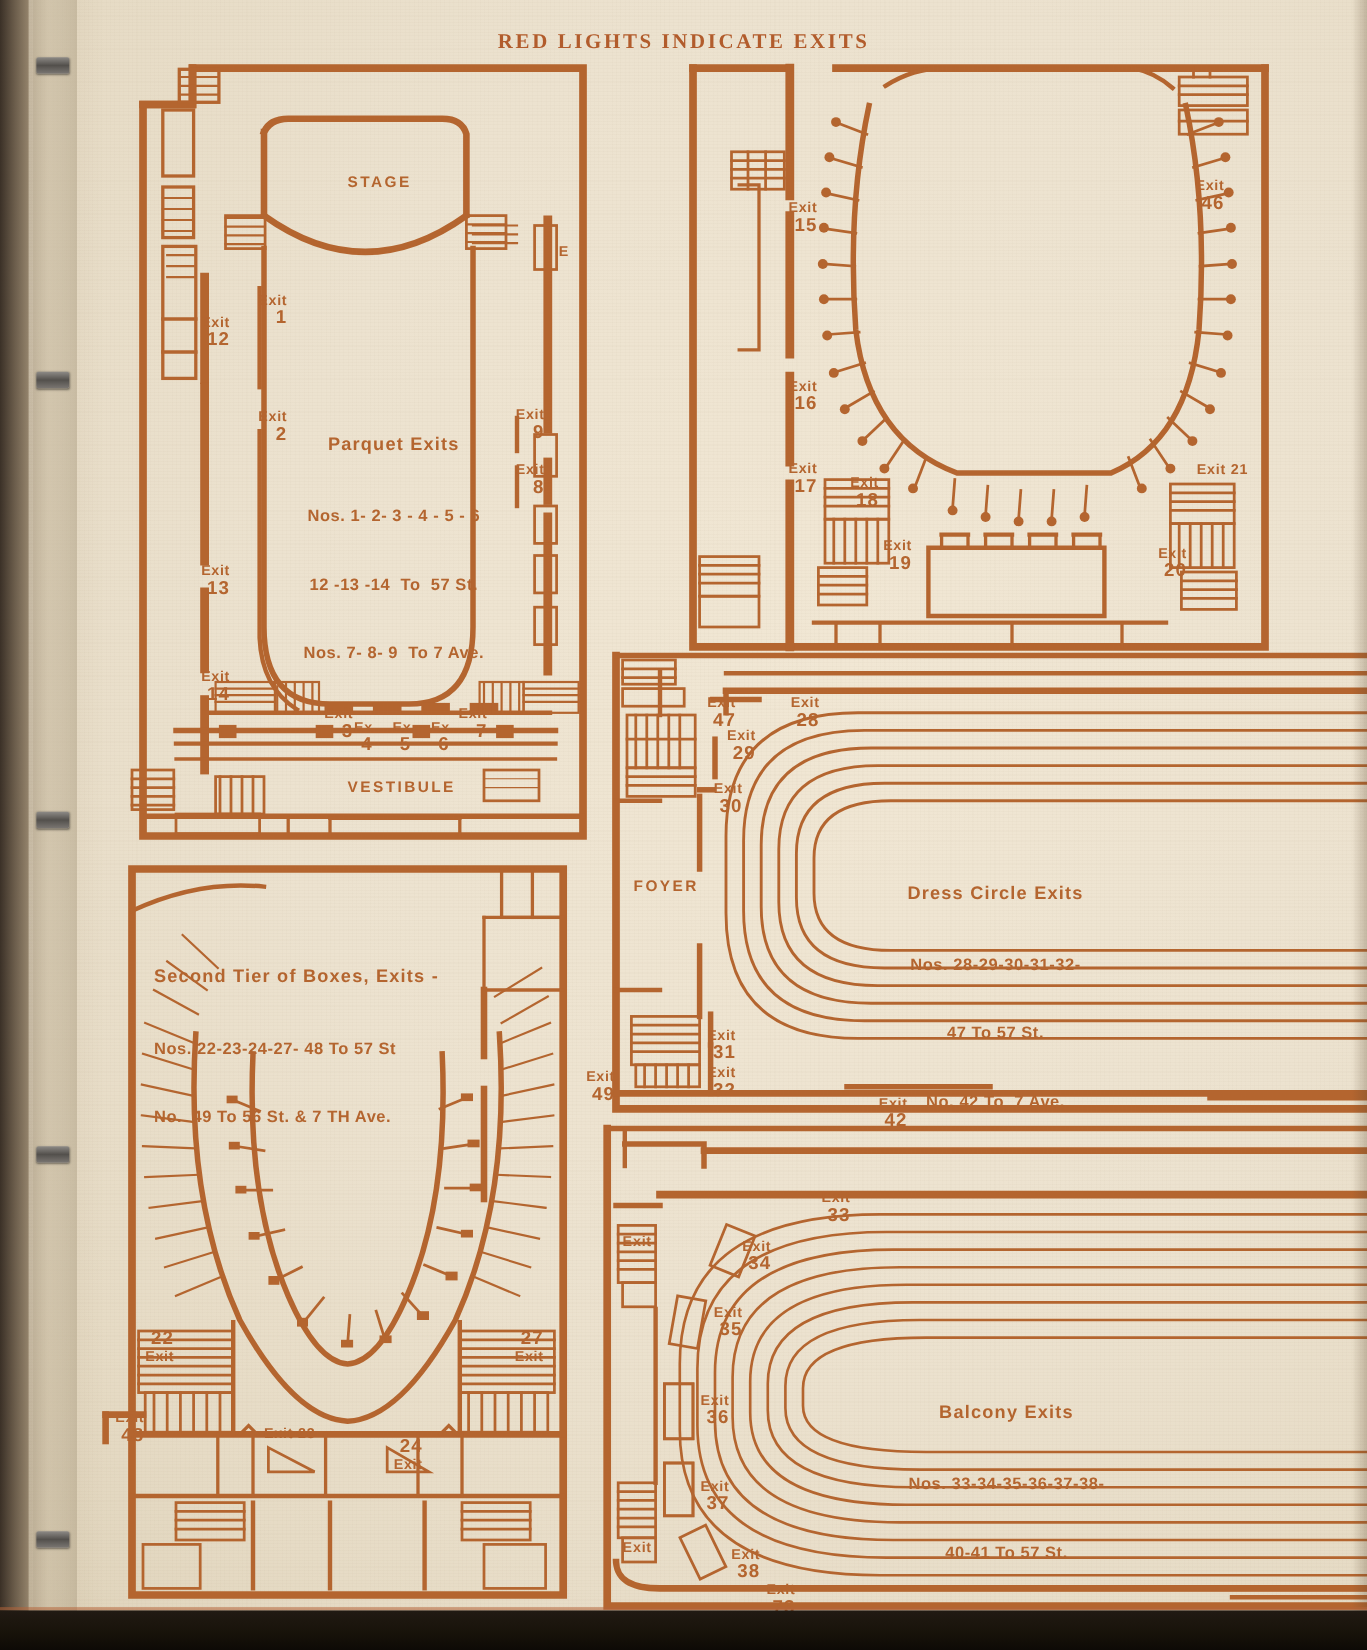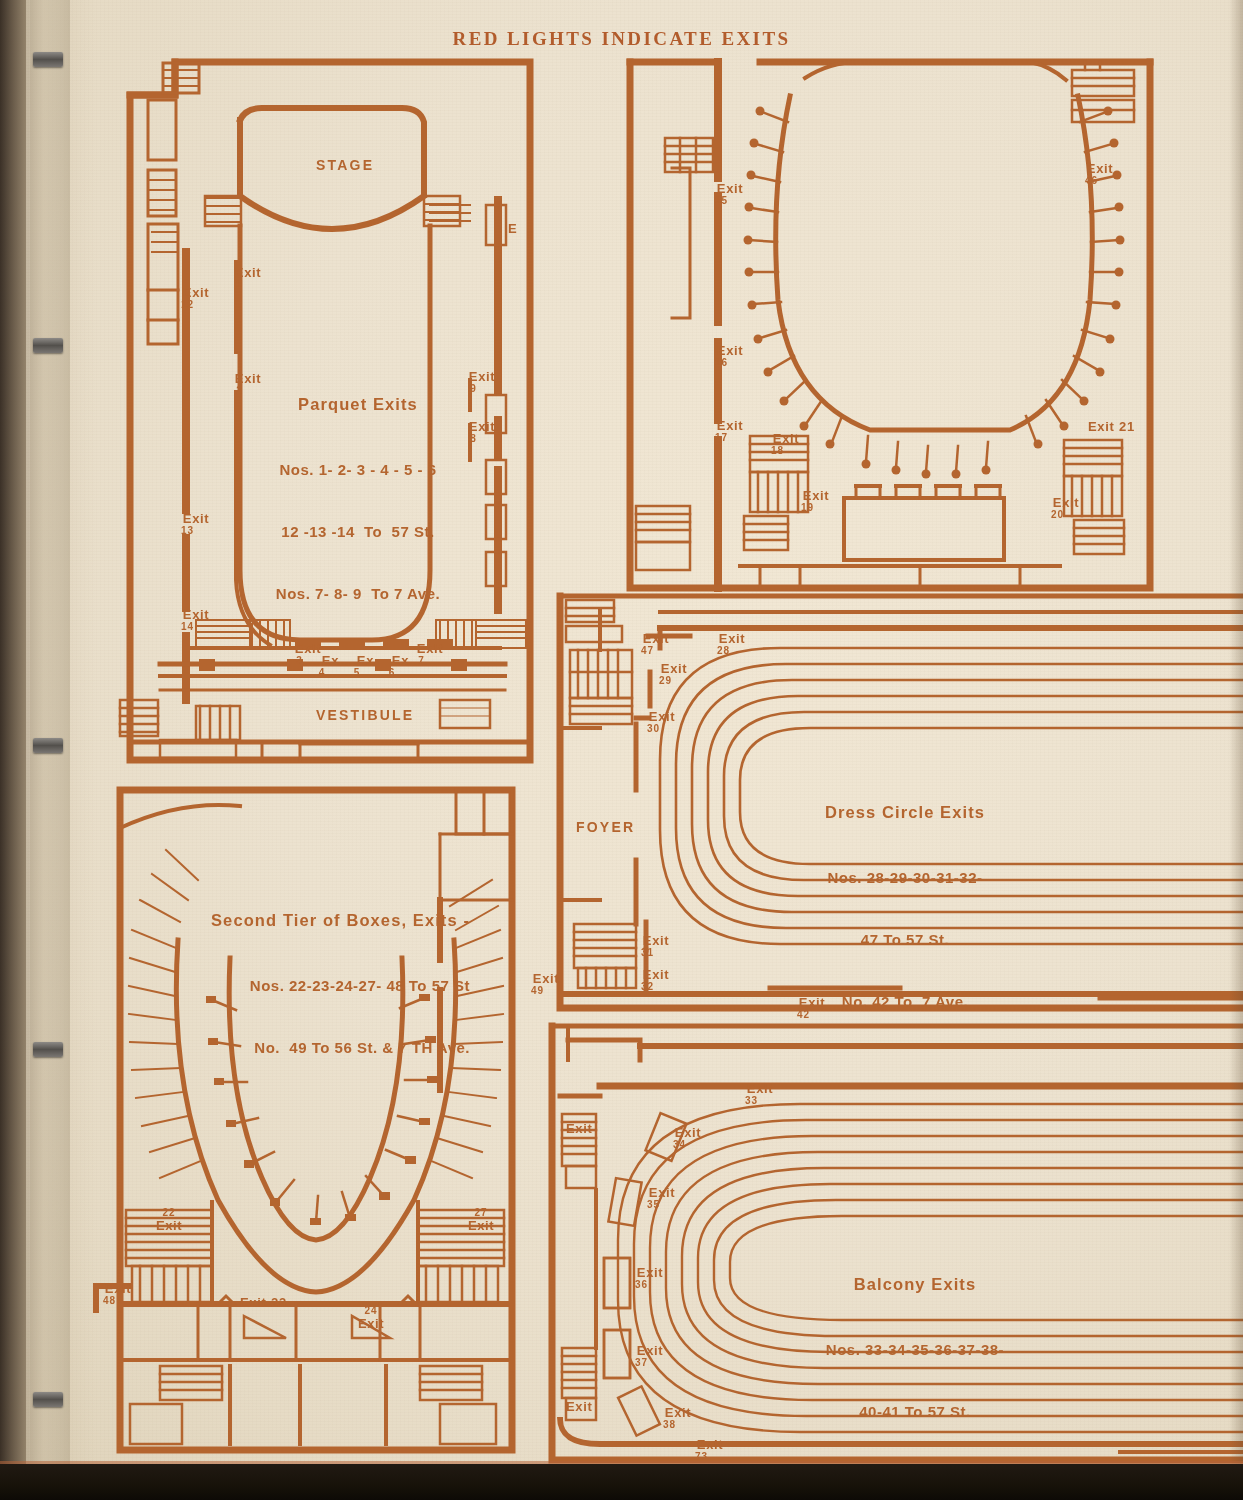--- a/index.html
+++ b/index.html
@@ -104,21 +104,21 @@
     white-space: pre;
     line-height: 1.08;
     letter-spacing: .4px;
   }
   
   .exit {
     font-size: 13px;
     letter-spacing: .6px;
     text-align: center;
   }
-  .exit .n { display: block; font-size: 10px; letter-spacing: 1px; }
+  .exit .n { display: block; font-size: 17px; letter-spacing: 1px; text-align: right; }
   .exit-inline { font-size: 13px; letter-spacing: .7px; }
   .room {
     font-size: 14px;
     letter-spacing: 2.2px;
   }
   .block {
     font-size: 15px;
     text-align: center;
     line-height: 1.38;
     letter-spacing: .5px;
@@ -639,44 +639,44 @@
     <span>Exit</span><span class="n">19</span>
   </div>
   <div class="lbl exit" style="left:1036px; top:482px;">
     <span>Exit</span><span class="n">20</span>
   </div>
   <div class="lbl exit-inline" style="left:1088px; top:420px;">Exit 21</div>
   <div class="lbl exit" style="left:1070px; top:148px;">
     <span>Exit</span><span class="n">46</span>
   </div>
 
-  <div class="lbl block" style="left:140px; top:868px; width:330px; text-align:right;">
+  <div class="lbl block" style="left:140px; top:836px; width:330px; text-align:left;">
     <span class="hd">Second Tier of Boxes, Exits -</span>
     <span class="ln">Nos. 22-23-24-27- 48 To 57 St</span>
     <span class="ln">No.  49 To 56 St. &amp; 7 TH Ave.</span>
   </div>
 
-  <div class="lbl exit" style="left:132px; top:1180px;margin-left:24px;">
+  <div class="lbl exit" style="left:132px; top:1180px;">
     <span class="n">22</span><span>Exit</span>
   </div>
   <div class="lbl exit" style="left:468px; top:1180px;">
     <span class="n">27</span><span>Exit</span>
   </div>
   <div class="lbl exit" style="left:358px; top:1278px;">
     <span class="n">24</span><span>Exit</span>
   </div>
   <div class="lbl exit-inline" style="left:240px; top:1296px;">Exit 23</div>
   <div class="lbl exit" style="left:88px; top:1268px;">
     <span>Exit</span><span class="n">48</span>
   </div>
   <div class="lbl exit" style="left:516px; top:958px;">
     <span>Exit</span><span class="n">49</span>
   </div>
 
-  <div class="lbl room" style="left:576px; top:820px;">FOYER</div>
+  <div class="lbl room" style="left:576px; top:798px;">FOYER</div>
 
   <div class="lbl block" style="left:790px; top:760px; width:230px;">
     <span class="hd">Dress Circle Exits</span>
     <span class="ln">Nos. 28-29-30-31-32-</span>
     <span class="ln">47 To 57 St.</span>
     <span class="ln">No. 42 To  7 Ave.</span>
   </div>
 
   <div class="lbl exit" style="left:626px; top:618px;">
     <span>Exit</span><span class="n">47</span>

